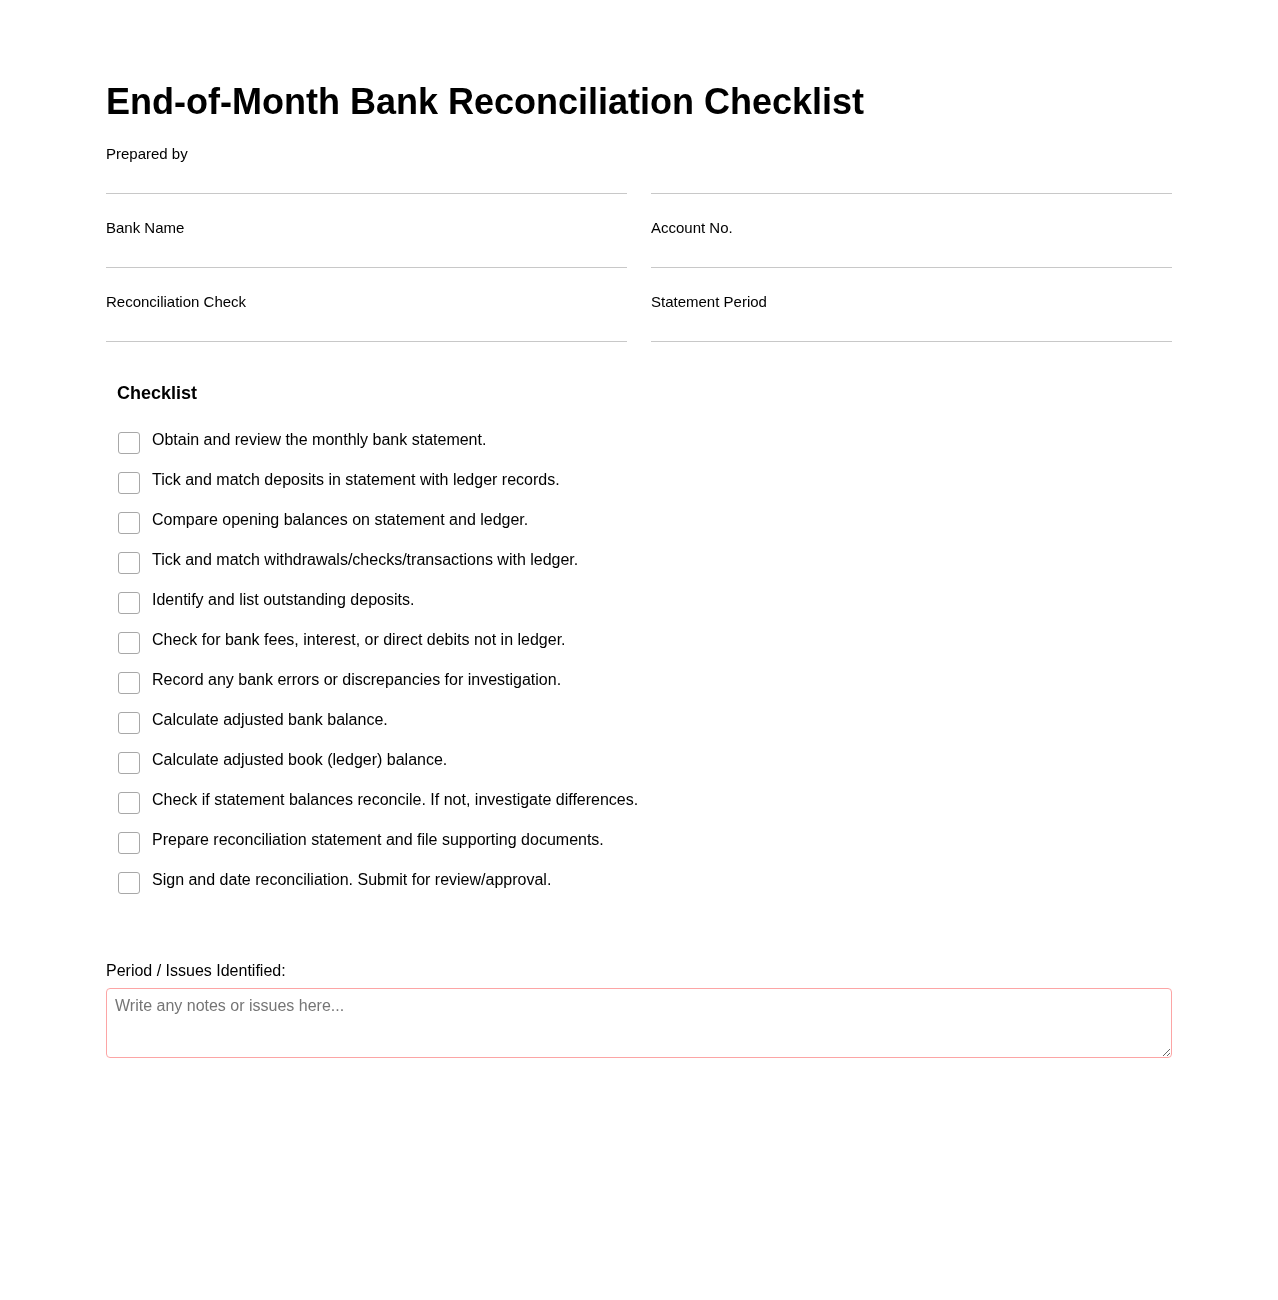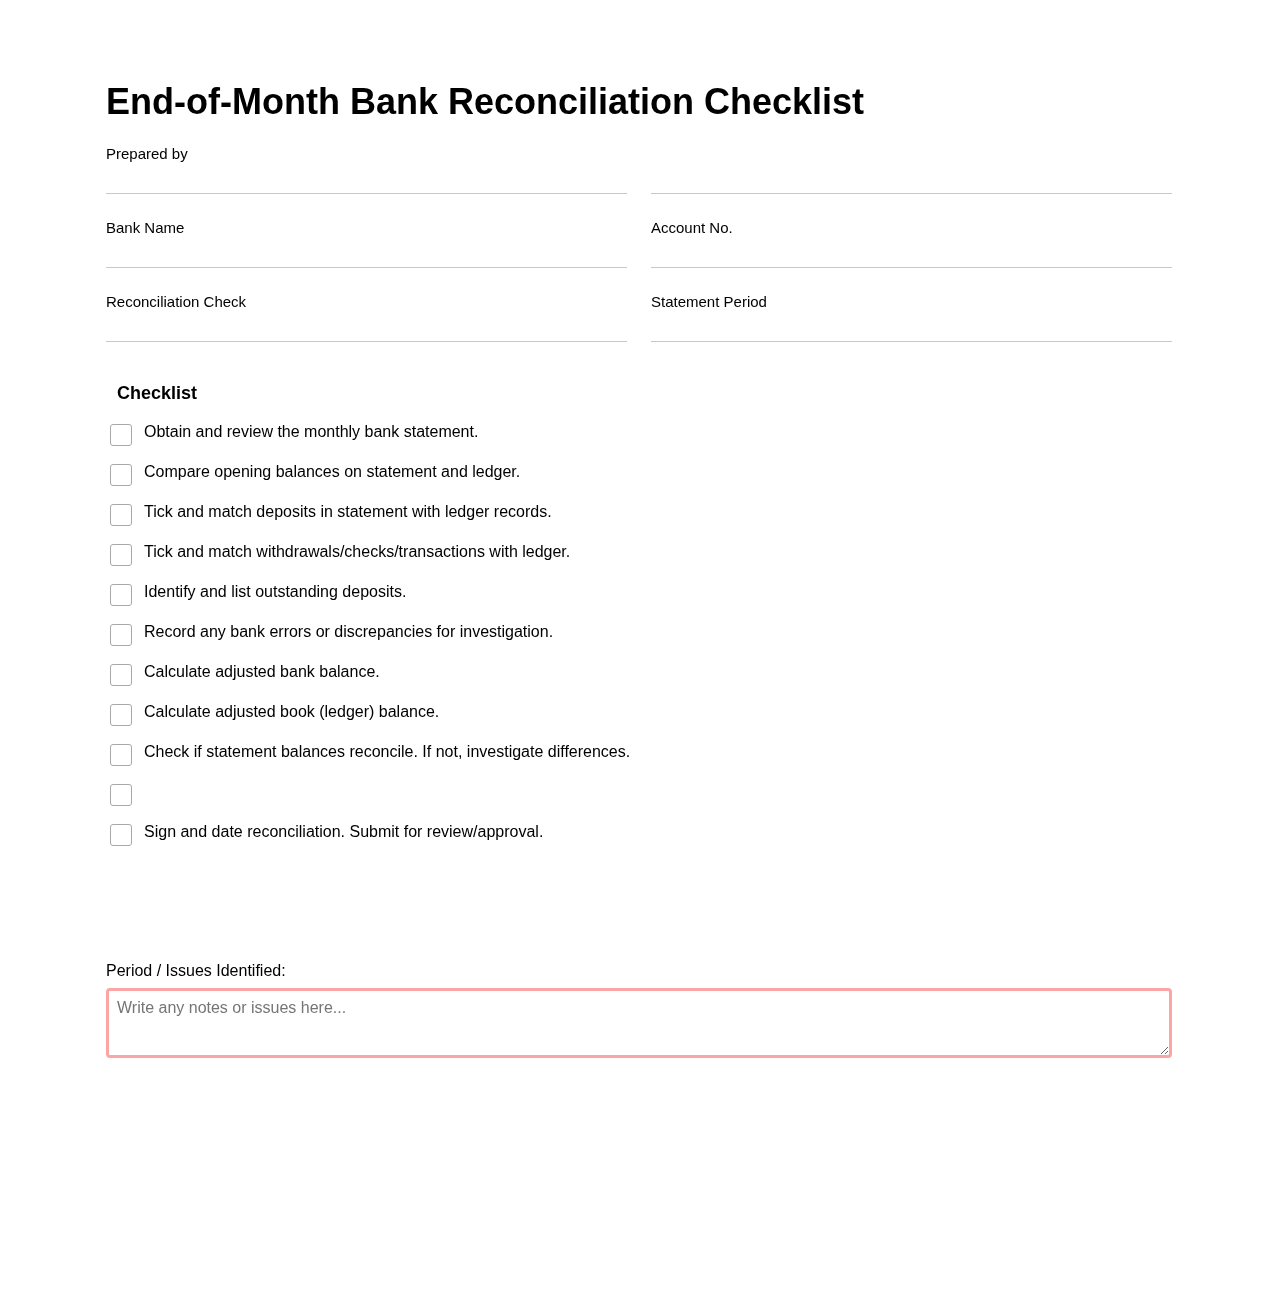--- a/index.html
+++ b/index.html
@@ -72,21 +72,21 @@
       top: 382px;
       left: 11px;
       font-size: 18px;
       font-weight: bold;
       line-height: 22px;
     }
     .checklist {
       position: absolute;
       top: 418px;
       left: 0;
-      margin: 4px;
+      margin: 12px;
       padding: 0;
       list-style: none;
     }
     .check-item {
       height: 40px;
       display: flex;
       align-items: flex-start;
       cursor: pointer;
     }
     .check-box {
@@ -112,21 +112,21 @@
       font-size: 16px;
       line-height: 20px;
     }
     .notes-area {
       position: absolute;
       top: 988px;
       left: 0;
       width: 1066px;
       height: 70px;
       box-sizing: border-box;
-      border: 3px solid #fca5a5;
+      border: 1px solid #fca5a5;
       border-radius: 4px;
       padding: 7px 8px;
       font-family: "Liberation Sans", sans-serif;
       font-size: 16px;
       line-height: 20px;
       resize: vertical;
       outline: none;
       color: #737373;
     }
     .notes-area::placeholder {
@@ -168,52 +168,57 @@
 
   <h2 class="section-title">Checklist</h2>
 
   <ul class="checklist">
     <li class="check-item">
       <span class="check-box"></span>
       <span class="check-label">Obtain and review the monthly bank statement.</span>
     </li>
     <li class="check-item">
       <span class="check-box"></span>
+      <span class="check-label">Tick and match deposits in statement with ledger records.</span>
+    </li>
+    <li class="check-item">
+      <span class="check-box"></span>
       <span class="check-label">Compare opening balances on statement and ledger.</span>
     </li>
     <li class="check-item">
       <span class="check-box"></span>
-      <span class="check-label">Tick and match deposits in statement with ledger records.</span>
-    </li>
-    <li class="check-item">
-      <span class="check-box"></span>
       <span class="check-label">Tick and match withdrawals/checks/transactions with ledger.</span>
     </li>
     <li class="check-item">
       <span class="check-box"></span>
       <span class="check-label">Identify and list outstanding deposits.</span>
     </li>
     <li class="check-item">
       <span class="check-box"></span>
+      <span class="check-label">Check for bank fees, interest, or direct debits not in ledger.</span>
+    </li>
+    <li class="check-item">
+      <span class="check-box"></span>
       <span class="check-label">Record any bank errors or discrepancies for investigation.</span>
     </li>
     <li class="check-item">
       <span class="check-box"></span>
       <span class="check-label">Calculate adjusted bank balance.</span>
     </li>
     <li class="check-item">
       <span class="check-box"></span>
       <span class="check-label">Calculate adjusted book (ledger) balance.</span>
     </li>
     <li class="check-item">
       <span class="check-box"></span>
       <span class="check-label">Check if statement balances reconcile. If not, investigate differences.</span>
     </li>
     <li class="check-item">
       <span class="check-box"></span>
+      <span class="check-label">Prepare reconciliation statement and file supporting documents.</span>
     </li>
     <li class="check-item">
       <span class="check-box"></span>
       <span class="check-label">Sign and date reconciliation. Submit for review/approval.</span>
     </li>
   </ul>
 
   <label class="notes-label">Period / Issues Identified:</label>
   <textarea class="notes-area" placeholder="Write any notes or issues here..." style=""></textarea>
 

